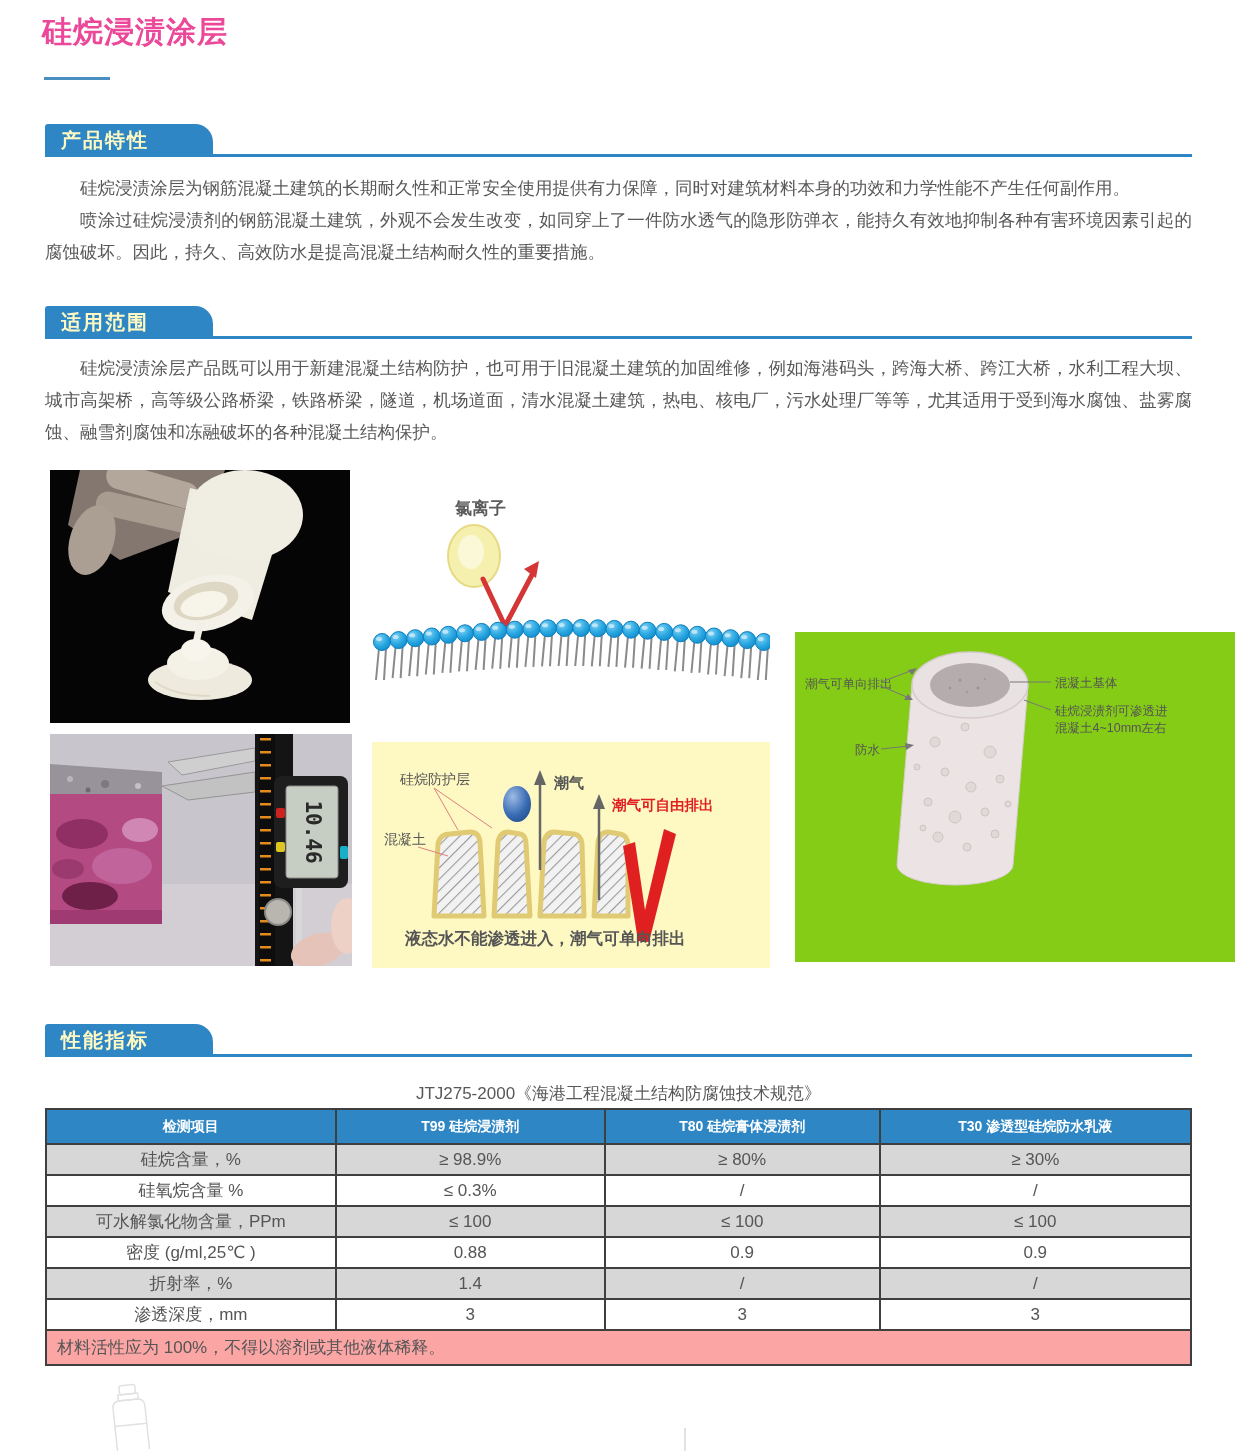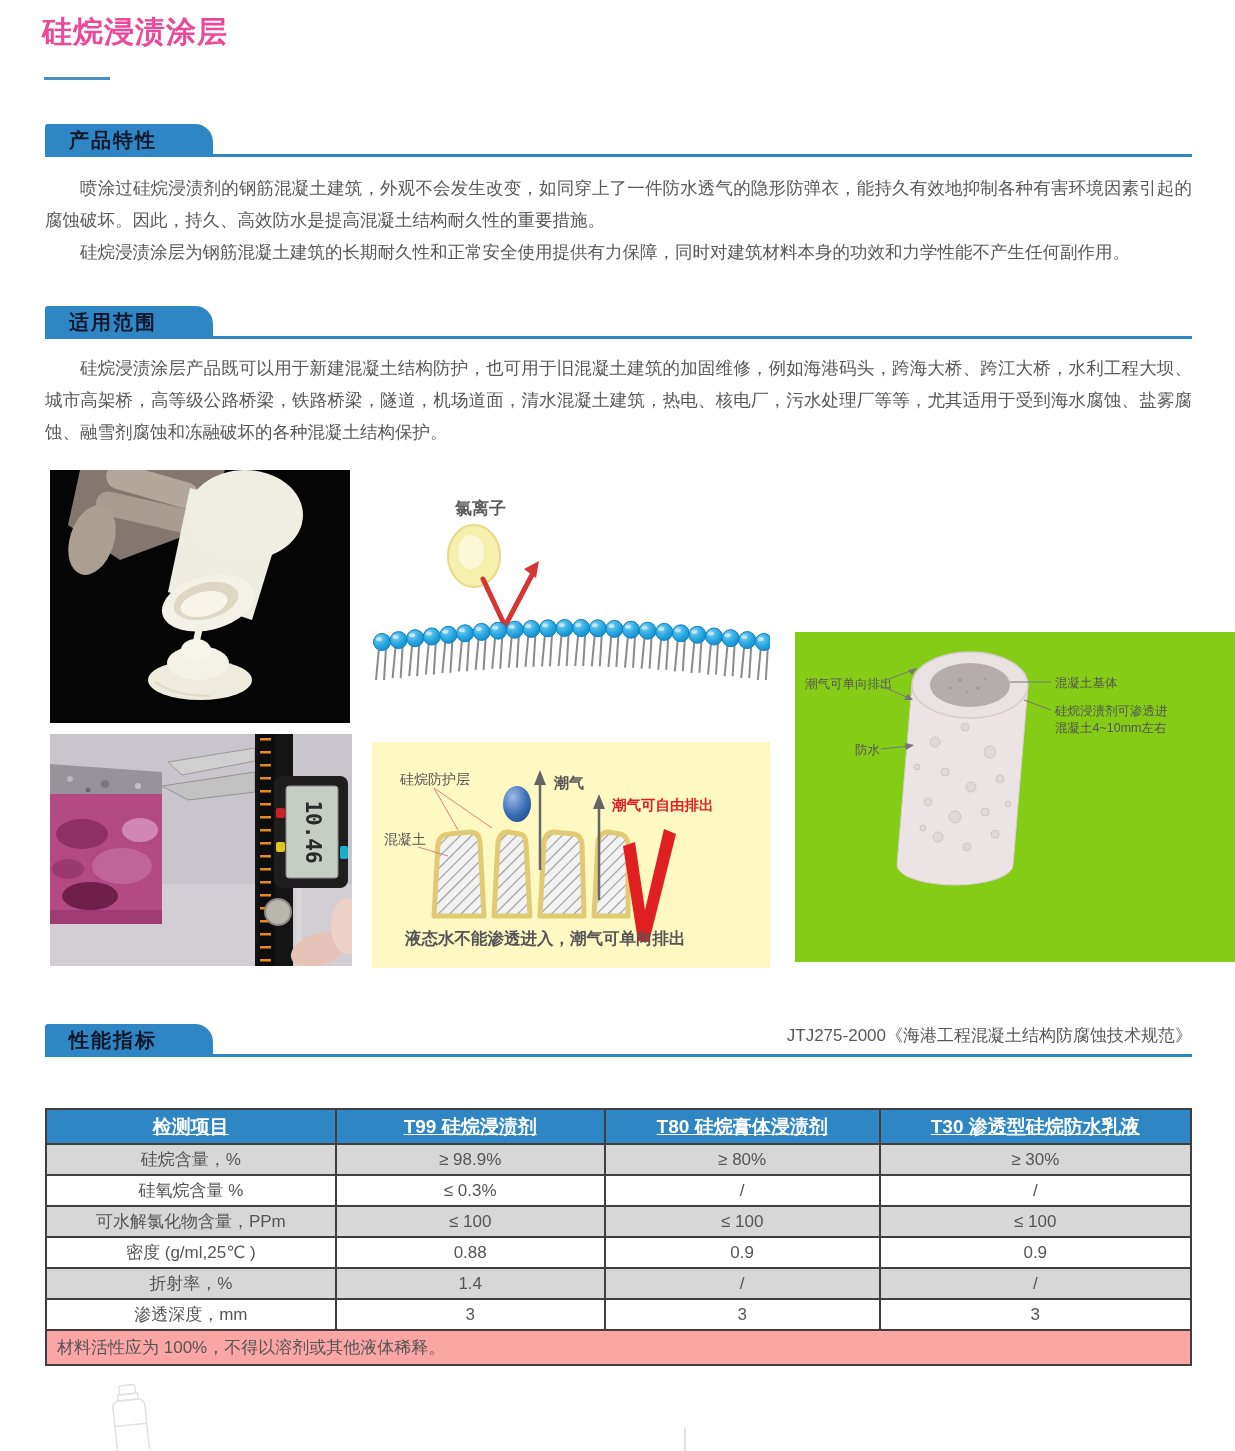--- a/index.html
+++ b/index.html
@@ -7,56 +7,56 @@
     position:relative;width:1235px;height:1451px;background:#ffffff;overflow:hidden;
     font-family:"Liberation Sans","DejaVu Sans",sans-serif;color:#595757;
   }
   .abs{position:absolute;}
   
   #doc-title{left:42px;top:12px;font-size:30px;font-weight:bold;color:#ec4899;letter-spacing:1px;}
   #title-underline{left:44px;top:77px;width:66px;height:3px;background:#4a8fc2;}
   
   .sec-tab{
     left:45px;width:168px;height:33px;background:#2E86C4;
-    border-radius:3px 18px 0 0;color:#0f172a;font-size:20px;font-weight:bold;
-    display:flex;align-items:center;padding-left:24px;box-sizing:border-box;letter-spacing:2px;
+    border-radius:3px 18px 0 0;color:#fef9c3;font-size:20px;font-weight:bold;
+    display:flex;align-items:center;padding-left:16px;box-sizing:border-box;letter-spacing:2px;
   }
   .sec-rule{left:45px;width:1147px;height:3px;background:#2E86C4;}
   
   .para-block{left:45px;width:1147px;font-size:17.5px;line-height:32px;text-align:justify;color:#595757;}
   .para-block p{margin:0;text-indent:2em;}
   
   .fig{overflow:hidden;text-align:right;}
   
-  #table-caption{left:45px;top:1024px;width:1147px;text-align:right;font-size:17px;color:#595757;}
+  #table-caption{left:45px;top:1082px;width:1147px;text-align:center;font-size:17px;color:#595757;}
   
   #perf-table{left:45px;top:1108px;width:1147px;border-collapse:collapse;table-layout:fixed;
     font-size:17px;color:#555;}
   #perf-table th,#perf-table td{border:2px solid #3f3f3f;text-align:center;padding:0 4px;}
-  #perf-table th{background:#2E86C4;color:#ffffff;font-weight:bold;height:33px;font-size:19px;text-decoration:underline;}
+  #perf-table th{background:#2E86C4;color:#ffffff;font-weight:bold;height:33px;font-size:14px;}
   #perf-table td{height:29px;background:#ffffff;}
   #perf-table tbody tr:nth-child(odd) td{background:#D7D7D7;}
   #perf-table tfoot td{background:#fca5a5;text-align:left;padding-left:10px;height:33px;}
   .faint-line{left:684px;top:1428px;width:2px;height:23px;background:#e2e2e2;}
 </style>
 </head>
 <body>
 
 <div id="page">
 
   <div class="abs" id="doc-title">硅烷浸渍涂层</div>
   <div class="abs" id="title-underline"></div>
 
   <div class="abs sec-tab" style="top:124px;">
     <span>产品特性</span>
   </div>
   <div class="abs sec-rule" style="top:154px;"></div>
   <div class="abs para-block" style="top:172px;">
+    <p>硅烷浸渍涂层为钢筋混凝土建筑的长期耐久性和正常安全使用提供有力保障，同时对建筑材料本身的功效和力学性能不产生任何副作用。</p>
     <p>喷涂过硅烷浸渍剂的钢筋混凝土建筑，外观不会发生改变，如同穿上了一件防水透气的隐形防弹衣，能持久有效地抑制各种有害环境因素引起的腐蚀破坏。因此，持久、高效防水是提高混凝土结构耐久性的重要措施。</p>
-    <p>硅烷浸渍涂层为钢筋混凝土建筑的长期耐久性和正常安全使用提供有力保障，同时对建筑材料本身的功效和力学性能不产生任何副作用。</p>
   </div>
 
   <div class="abs sec-tab" style="top:306px;">
     <span>适用范围</span>
   </div>
   <div class="abs sec-rule" style="top:336px;"></div>
   <div class="abs para-block" style="top:352px;">
     <p>硅烷浸渍涂层产品既可以用于新建混凝土结构防护，也可用于旧混凝土建筑的加固维修，例如海港码头，跨海大桥、跨江大桥，水利工程大坝、城市高架桥，高等级公路桥梁，铁路桥梁，隧道，机场道面，清水混凝土建筑，热电、核电厂，污水处理厂等等，尤其适用于受到海水腐蚀、盐雾腐蚀、融雪剂腐蚀和冻融破坏的各种混凝土结构保护。</p>
   </div>
 

